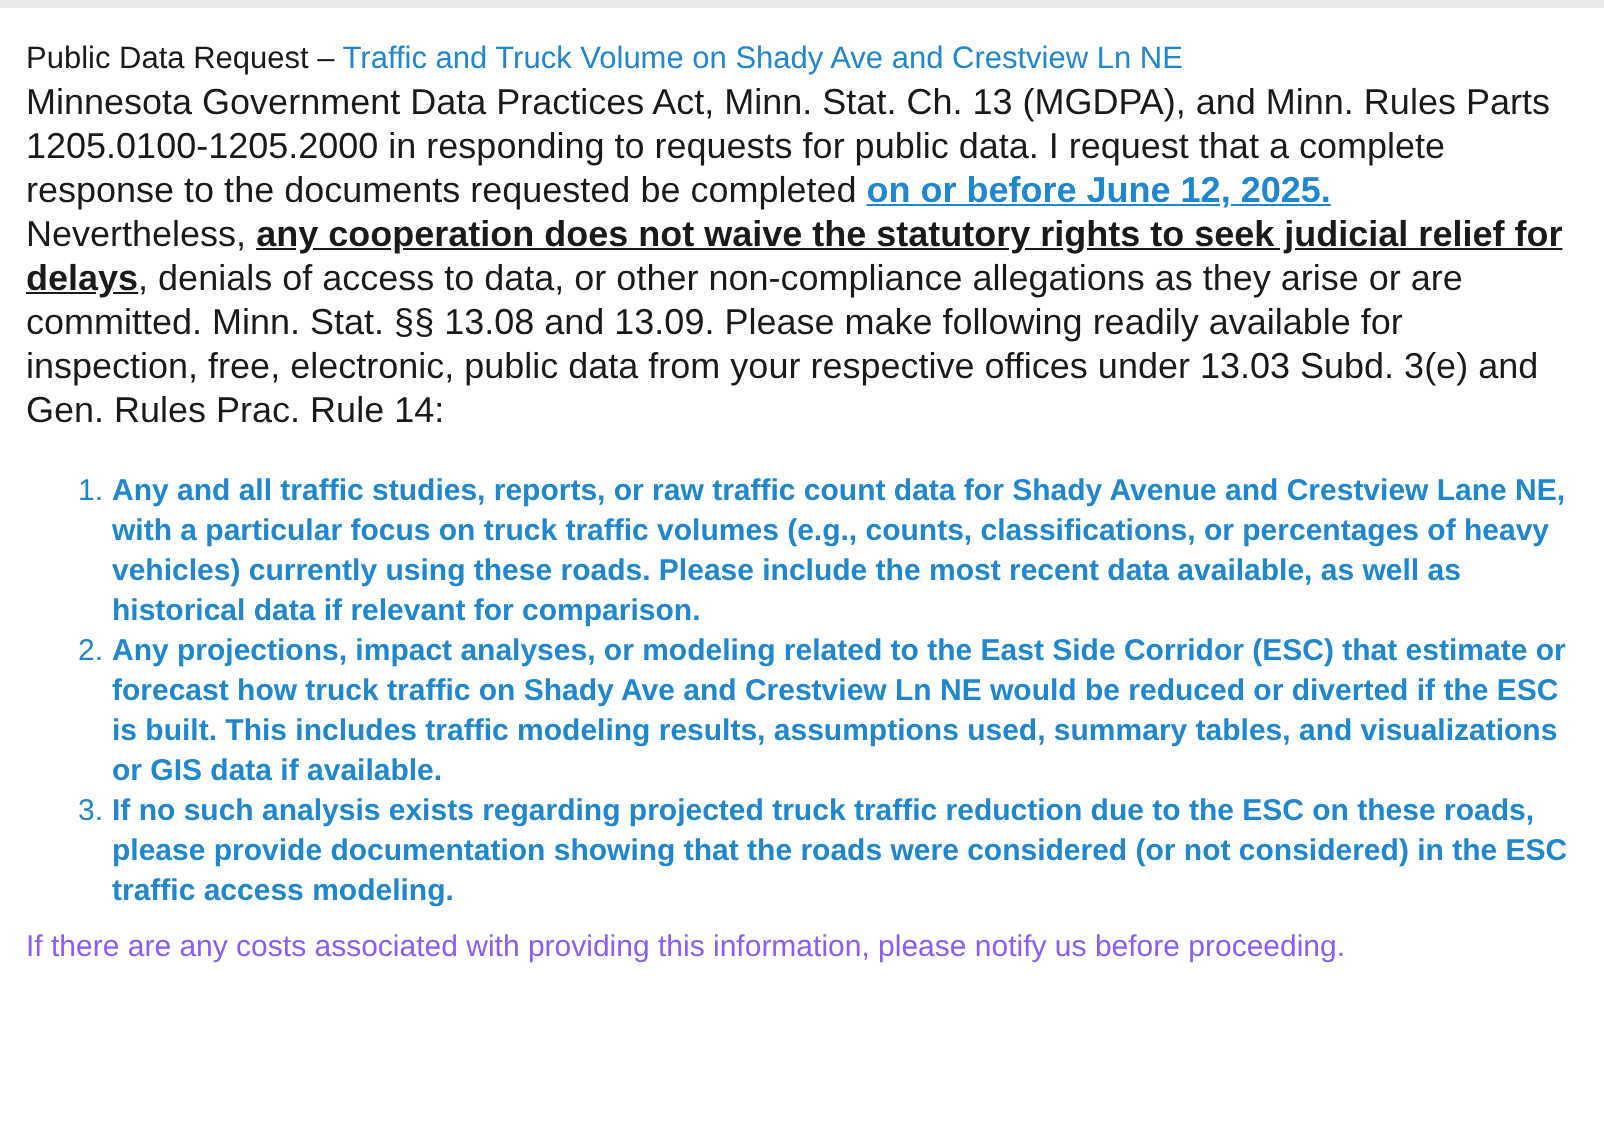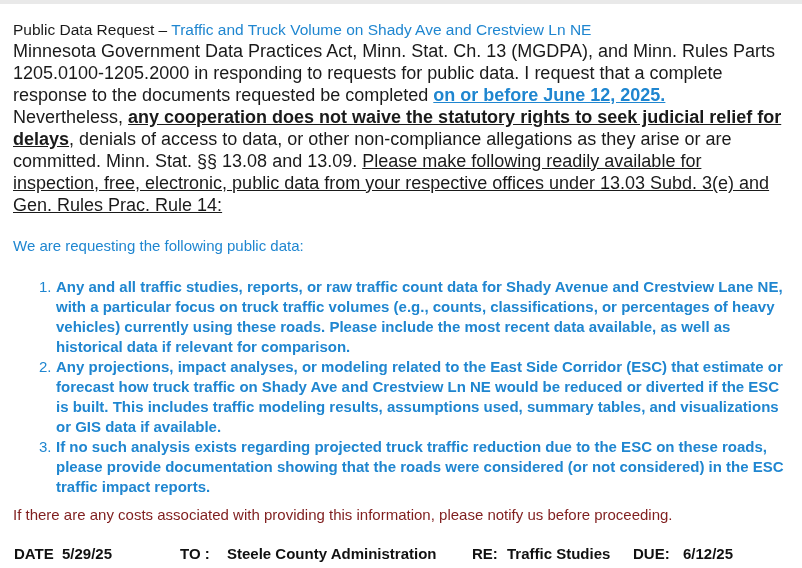--- a/index.html
+++ b/index.html
@@ -9,69 +9,58 @@
     color:#1a1a1a;position:relative;box-sizing:border-box;
     padding:15px 13px 0 13px;overflow:hidden;
   }
   .title{font-size:15.5px;line-height:21px;}
   .blue{color:#1f86d0;}
   p.para{margin:0;font-size:18px;line-height:22px;}
   .p1{margin-top:26px;}
   .p2{margin-top:5px;}
   .deadline{color:#1f86d0;font-weight:bold;text-decoration:underline;}
   .italic-emph{font-weight:bold;text-decoration:underline;}
-  .underline{text-decoration:underline;}
+  .underline{}
   .intro{margin-top:19px;font-size:15px;line-height:22px;color:#1f86d0;}
   .list{margin-top:20px;color:#1f86d0;font-size:15px;line-height:20px;}
   .list-item{display:flex;margin:0;}
   .num{width:17px;margin-left:26px;flex:none;text-align:left;}
   .item-text{flex:1;padding-right:4px;font-weight:bold;}
-  .closing{margin-top:7px;font-size:15px;line-height:21px;color:#7f1d1d;}
+  .closing{margin-top:7px;font-size:15px;line-height:21px;color:#8b5cf6;}
   .footer{position:absolute;left:0;top:541px;width:802px;height:22px;
     font-size:15px;font-weight:bold;color:#111;}
   .footer span{position:absolute;white-space:nowrap;}
   .f-date-l{left:14px;} .f-date-v{left:62px;}
   .f-to-l{left:180px;}  .f-to-v{left:227px;}
   .f-re-l{left:472px;}  .f-re-v{left:507px;}
   .f-due-l{left:633px;} .f-due-v{left:683px;}
 </style>
 </head>
 <body>
 
 <div class="page">
 
   <div class="title"><span>Public Data Request – </span><span class="blue">Traffic and Truck Volume on Shady Ave and Crestview Ln NE</span></div>
 
   <p class="para p1"><span>Minnesota Government Data Practices Act, Minn. Stat. Ch. 13 (MGDPA), and Minn. Rules Parts 1205.0100-1205.2000 in responding to requests for public data. I request that a complete response to the documents requested be completed </span><span class="deadline">on or before June 12, 2025.</span></p>
 
   <p class="para p2"><span>Nevertheless, </span><span class="italic-emph">any cooperation does not waive the statutory rights to seek judicial relief for delays</span><span>, denials of access to data, or other non-compliance allegations as they arise or are committed. Minn. Stat. §§ 13.08 and 13.09. </span><span class="underline">Please make following readily available for inspection, free, electronic, public data from your respective offices under 13.03 Subd. 3(e) and Gen. Rules Prac. Rule 14:</span></p>
 
-  <div class="intro">We are requesting the following public data:</div>
 
   <div class="list">
     <div class="list-item">
       <span class="num">1.</span>
       <span class="item-text">Any and all traffic studies, reports, or raw traffic count data for Shady Avenue and Crestview Lane NE, with a particular focus on truck traffic volumes (e.g., counts, classifications, or percentages of heavy vehicles) currently using these roads. Please include the most recent data available, as well as historical data if relevant for comparison.</span>
     </div>
     <div class="list-item">
       <span class="num">2.</span>
       <span class="item-text">Any projections, impact analyses, or modeling related to the East Side Corridor (ESC) that estimate or forecast how truck traffic on Shady Ave and Crestview Ln NE would be reduced or diverted if the ESC is built. This includes traffic modeling results, assumptions used, summary tables, and visualizations or GIS data if available.</span>
     </div>
     <div class="list-item">
       <span class="num">3.</span>
-      <span class="item-text">If no such analysis exists regarding projected truck traffic reduction due to the ESC on these roads, please provide documentation showing that the roads were considered (or not considered) in the ESC traffic impact reports.</span>
+      <span class="item-text">If no such analysis exists regarding projected truck traffic reduction due to the ESC on these roads, please provide documentation showing that the roads were considered (or not considered) in the ESC traffic access modeling.</span>
     </div>
   </div>
 
   <div class="closing">If there are any costs associated with providing this information, please notify us before proceeding.</div>
 
-  <div class="footer">
-    <span class="f-date-l">DATE</span>
-    <span class="f-date-v">5/29/25</span>
-    <span class="f-to-l">TO :</span>
-    <span class="f-to-v">Steele County Administration</span>
-    <span class="f-re-l">RE:</span>
-    <span class="f-re-v">Traffic Studies</span>
-    <span class="f-due-l">DUE:</span>
-    <span class="f-due-v">6/12/25</span>
-  </div>
 
 </div>
 
 </body></html>

